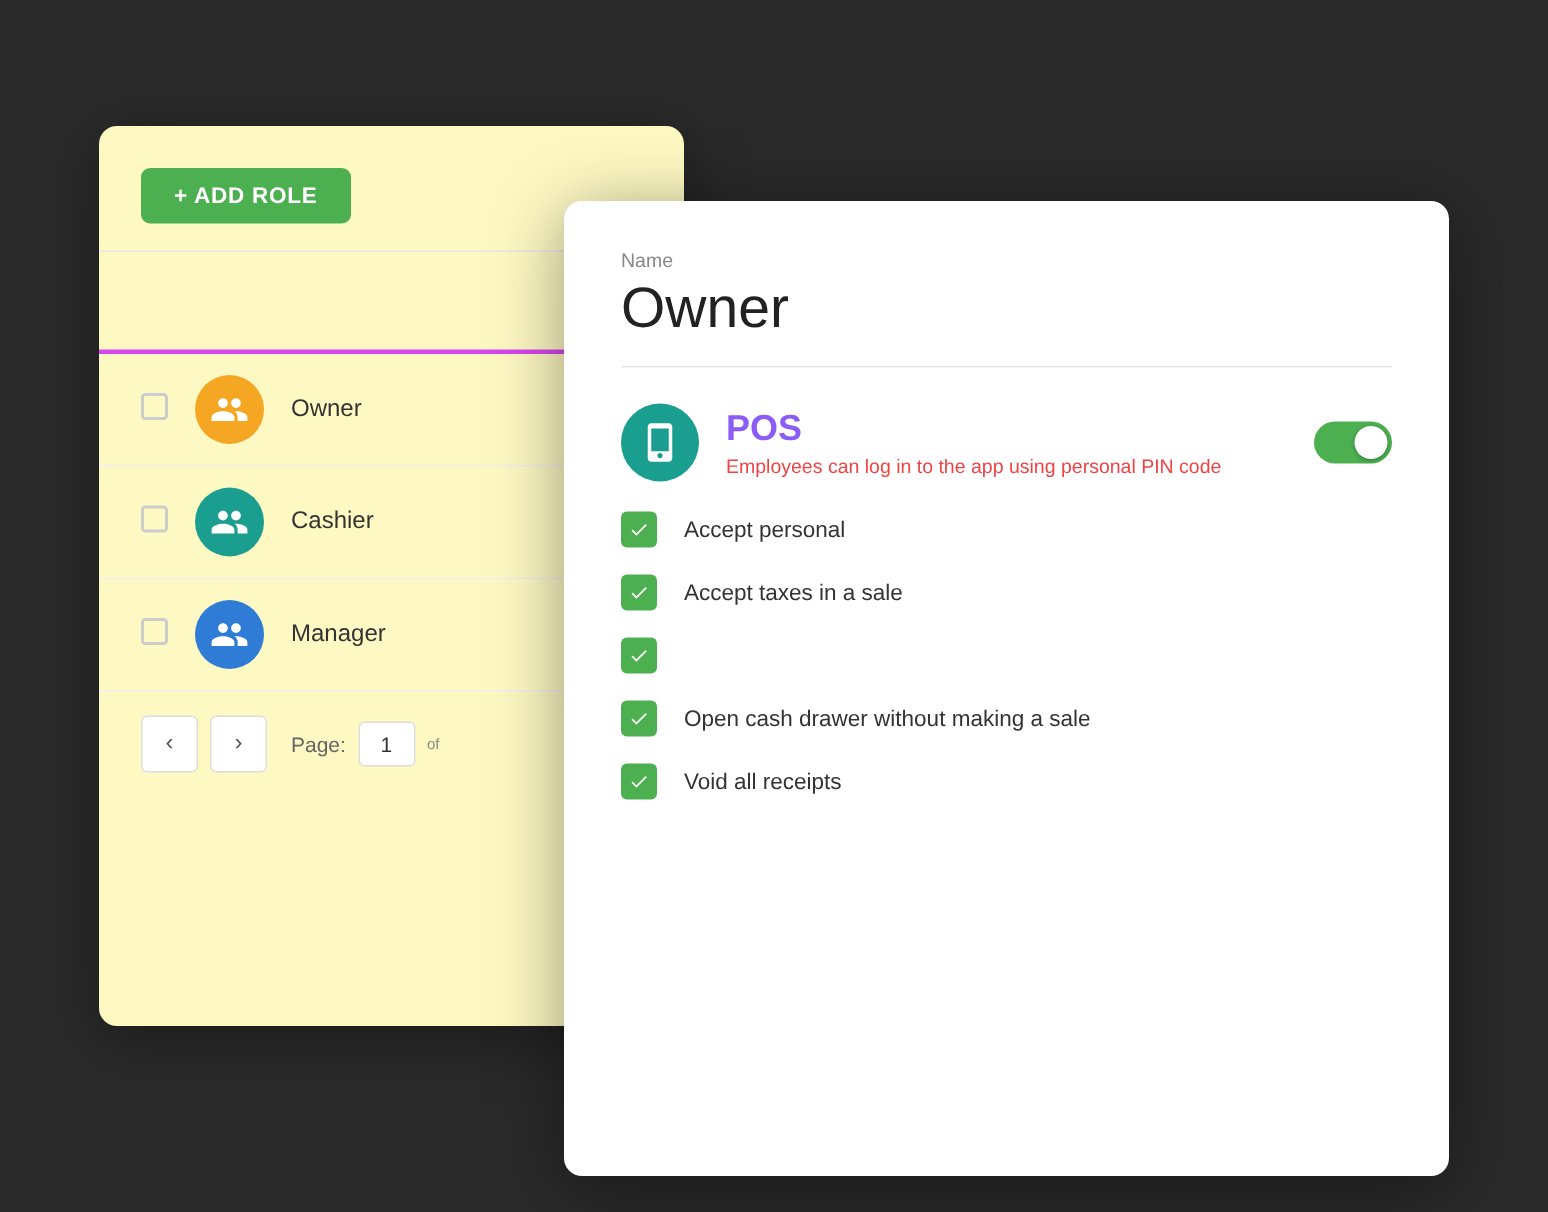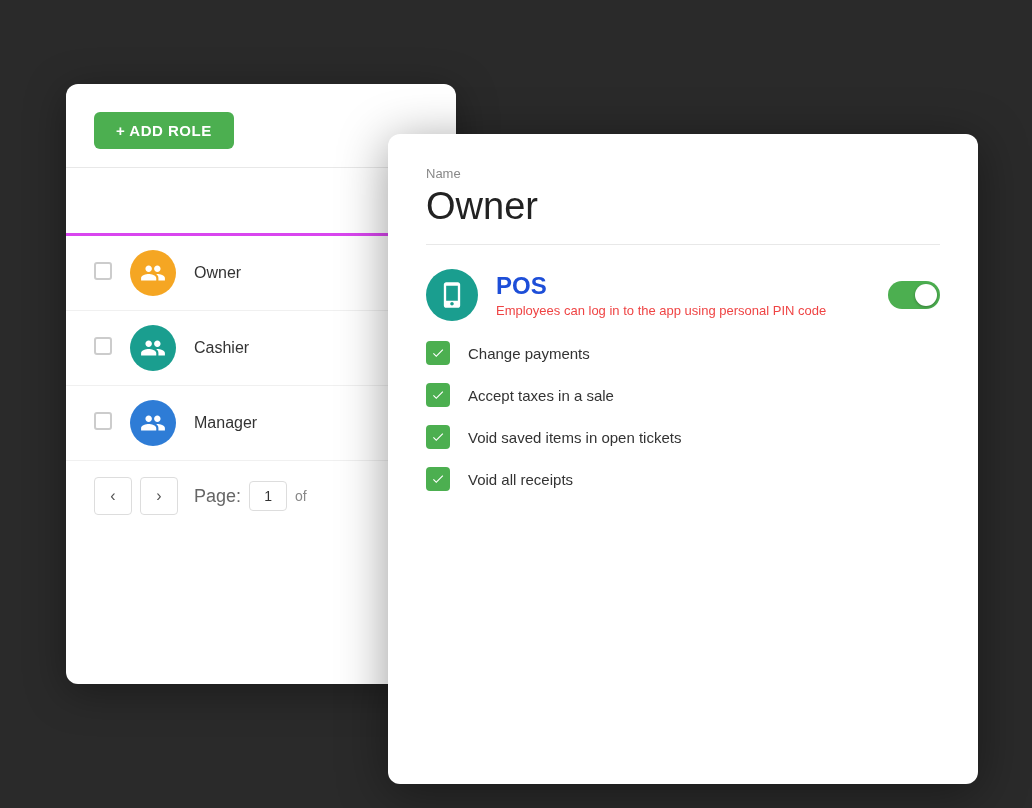--- a/index.html
+++ b/index.html
@@ -21,21 +21,21 @@
       height: 720px;
     }
 
     
     .panel-left {
       position: absolute;
       top: 40px;
       left: 0px;
       width: 390px;
       height: 600px;
-      background: #ffffff;
+      background: #fef9c3;
       border-radius: 12px;
       box-shadow: 0 8px 40px rgba(0,0,0,0.35);
       overflow: hidden;
       z-index: 1;
     }
 
     .panel-left-header {
       padding: 28px 28px 18px;
       border-bottom: 1px solid #e8e8e8;
     }
@@ -134,53 +134,52 @@
       background: white;
       cursor: pointer;
       font-size: 16px;
       color: #555;
       display: flex;
       align-items: center;
       justify-content: center;
     }
 
     .page-label {
-      font-size: 18px;
+      font-size: 14px;
       color: #666;
       margin-left: 8px;
     }
 
     .page-input {
       width: 38px;
       height: 30px;
       border: 1px solid #ddd;
       border-radius: 4px;
       text-align: center;
       font-size: 14px;
       color: #333;
     }
 
     .page-of {
-      font-size: 14px;
+      font-size: 10px;
       color: #888;
     }
 
     
     .panel-right {
       position: absolute;
       top: 90px;
       left: 310px;
       width: 590px;
       height: 650px;
       background: #ffffff;
       border-radius: 12px;
       box-shadow: 0 8px 50px rgba(0,0,0,0.4);
       overflow: hidden;
       z-index: 2;
-      margin-left: 12px;
     }
 
     .panel-right-inner {
       padding: 32px 38px;
     }
 
     .detail-name-label {
       font-size: 13px;
       color: #888;
       margin-bottom: 4px;
@@ -224,21 +223,21 @@
       fill: white;
     }
 
     .pos-text-group {
       flex: 1;
     }
 
     .pos-title {
       font-size: 24px;
       font-weight: 600;
-      color: #1d4ed8;
+      color: #8b5cf6;
       margin-bottom: 3px;
     }
 
     .pos-subtitle {
       font-size: 13px;
       color: #ef4444;
     }
 
     
     .toggle-switch {
@@ -392,50 +391,57 @@
       </div>
 
       <div class="permission-list">
 
         <div class="permission-item">
           <div class="perm-checkbox">
             <svg viewBox="0 0 24 24">
                 <path d="M9 16.17L4.83 12l-1.42 1.41L9 19 21 7l-1.41-1.41z"></path>
               </svg>
           </div>
-          <span class="perm-label">Change payments</span>
+          <span class="perm-label">Accept personal</span>
         </div>
 
 
         <div class="permission-item">
           <div class="perm-checkbox">
             <svg viewBox="0 0 24 24">
                 <path d="M9 16.17L4.83 12l-1.42 1.41L9 19 21 7l-1.41-1.41z"></path>
               </svg>
           </div>
           <span class="perm-label">Accept taxes in a sale</span>
         </div>
 
 
         <div class="permission-item">
           <div class="perm-checkbox">
             <svg viewBox="0 0 24 24">
                 <path d="M9 16.17L4.83 12l-1.42 1.41L9 19 21 7l-1.41-1.41z"></path>
               </svg>
           </div>
-          <span class="perm-label">Void saved items in open tickets</span>
-        </div>
-
+        </div>
 
         <div class="permission-item">
           <div class="perm-checkbox">
             <svg viewBox="0 0 24 24">
                 <path d="M9 16.17L4.83 12l-1.42 1.41L9 19 21 7l-1.41-1.41z"></path>
               </svg>
           </div>
+          <span class="perm-label">Open cash drawer without making a sale</span>
+        </div>
+
+        <div class="permission-item">
+          <div class="perm-checkbox">
+            <svg viewBox="0 0 24 24">
+                <path d="M9 16.17L4.83 12l-1.42 1.41L9 19 21 7l-1.41-1.41z"></path>
+              </svg>
+          </div>
           <span class="perm-label">Void all receipts</span>
         </div>
 
       </div>
     </div>
   </div>
 
 </div>
 
 </body></html>

